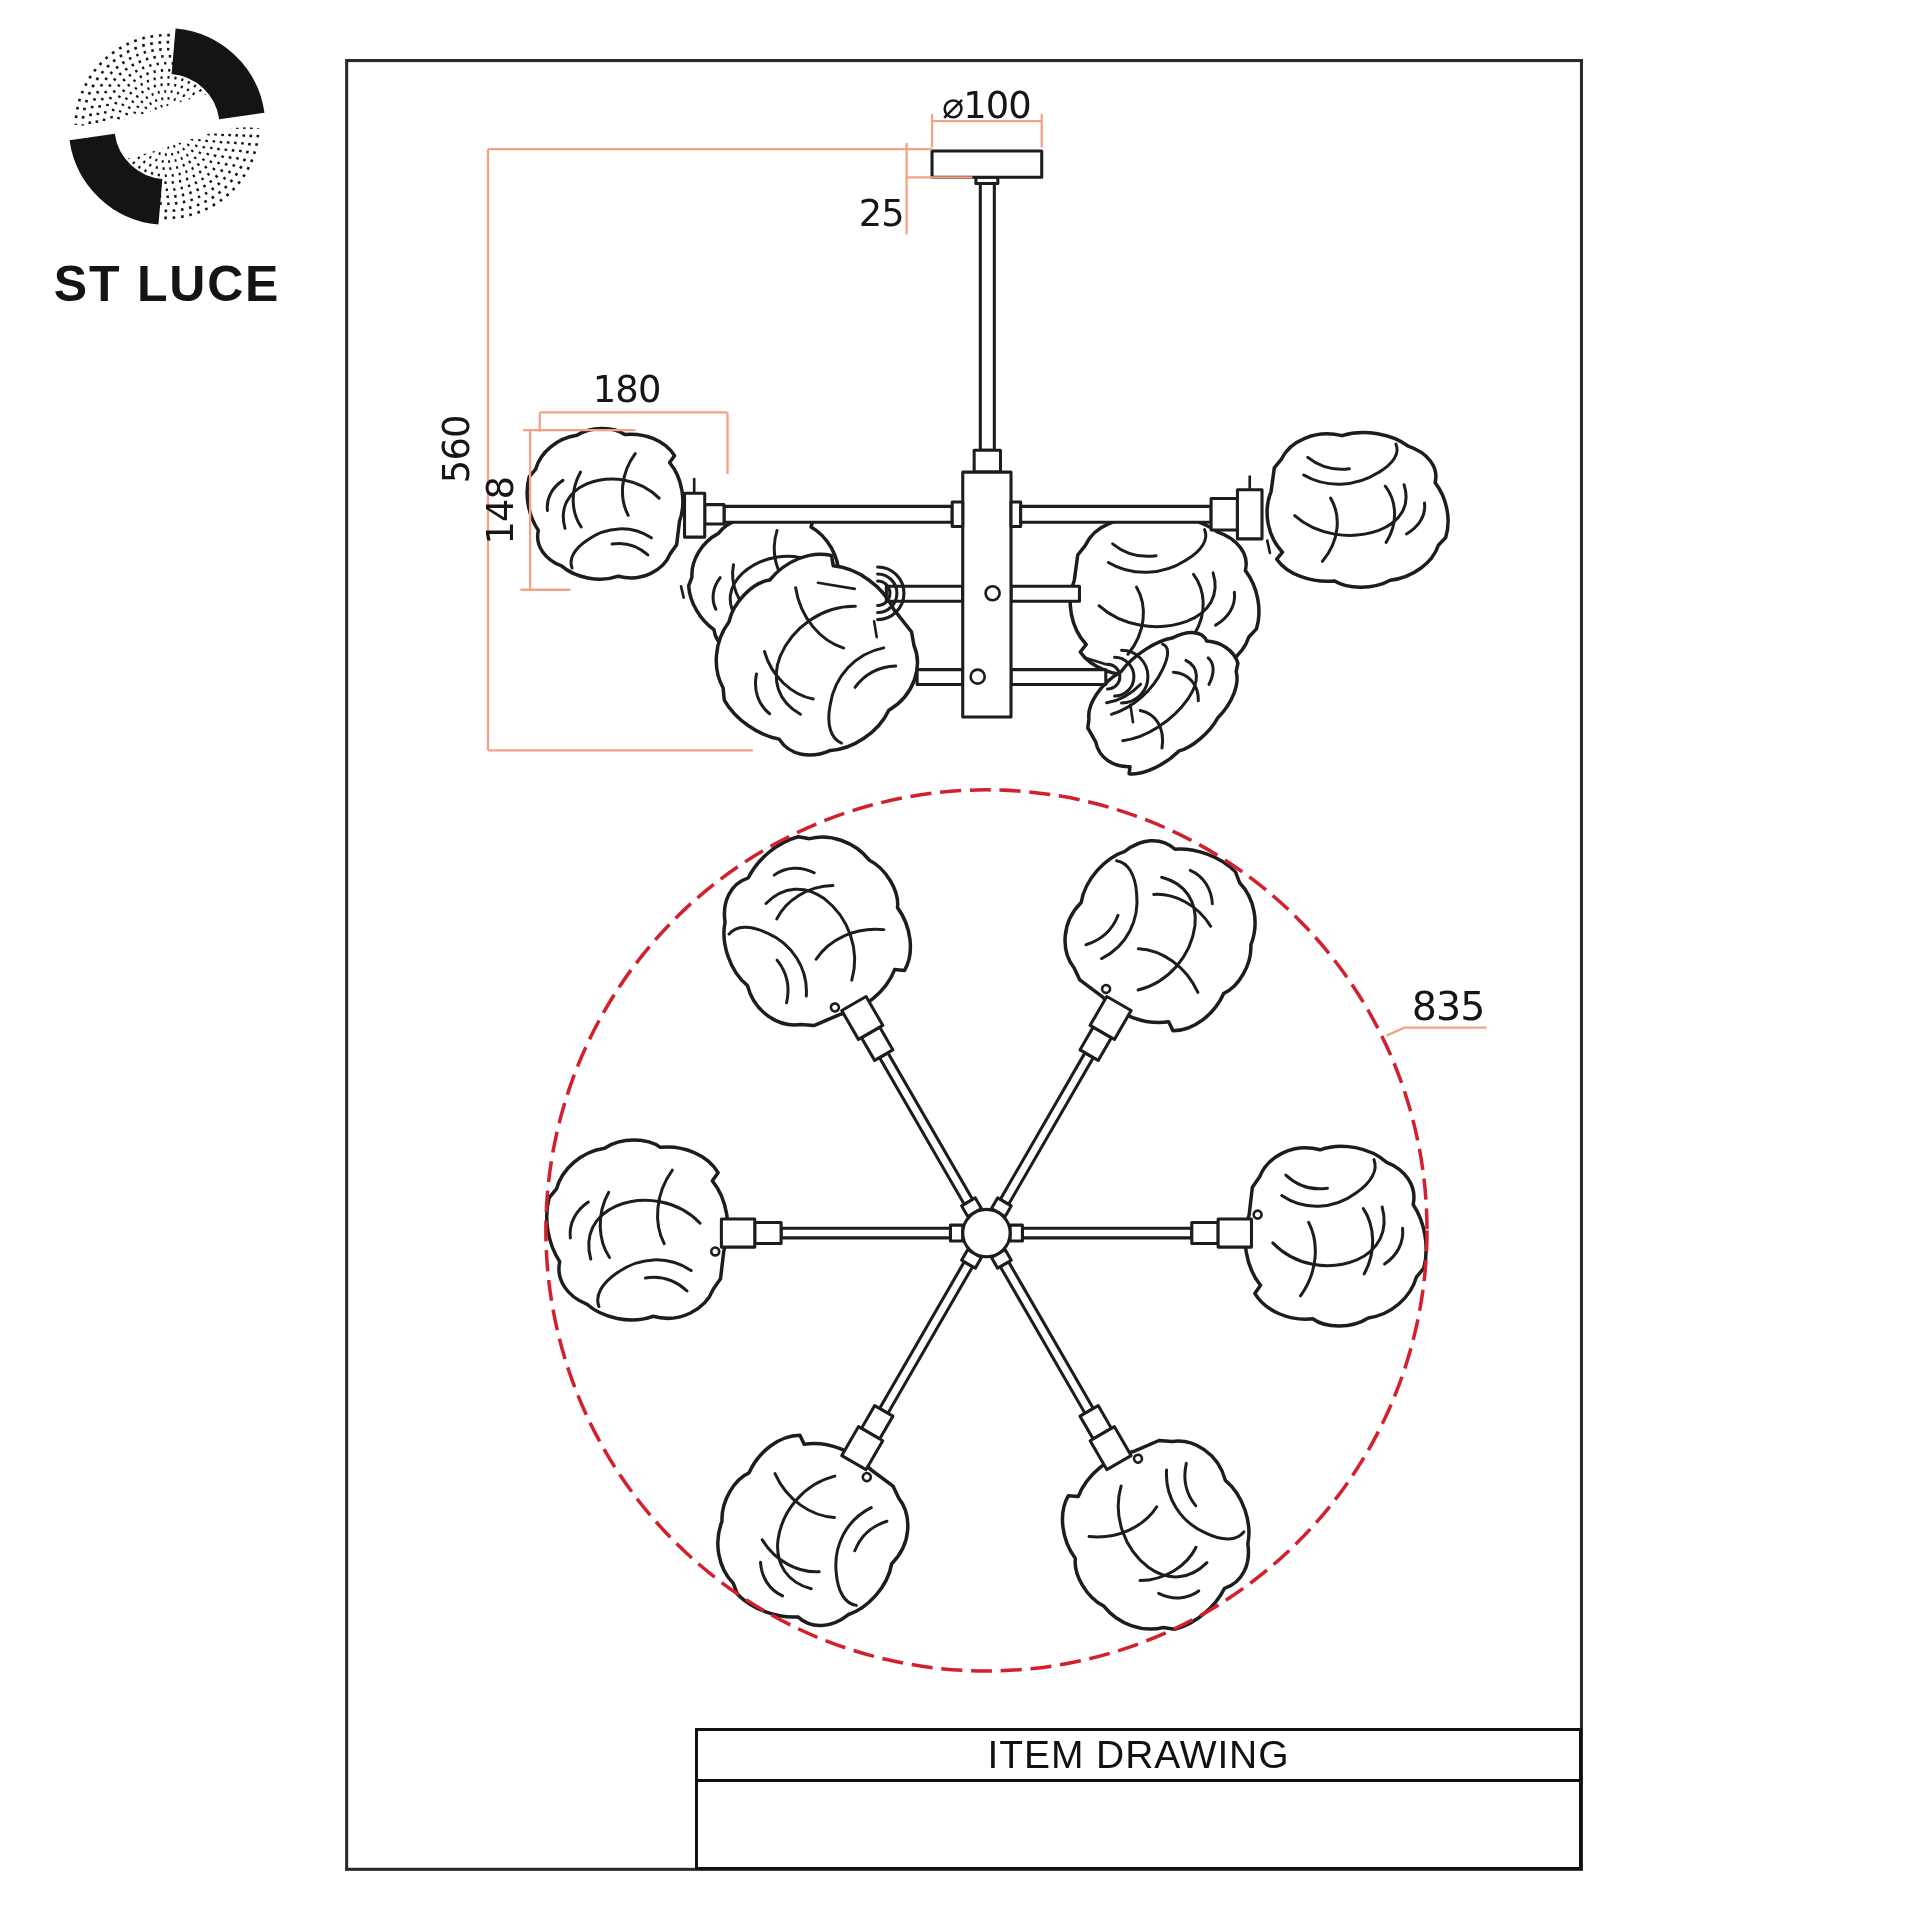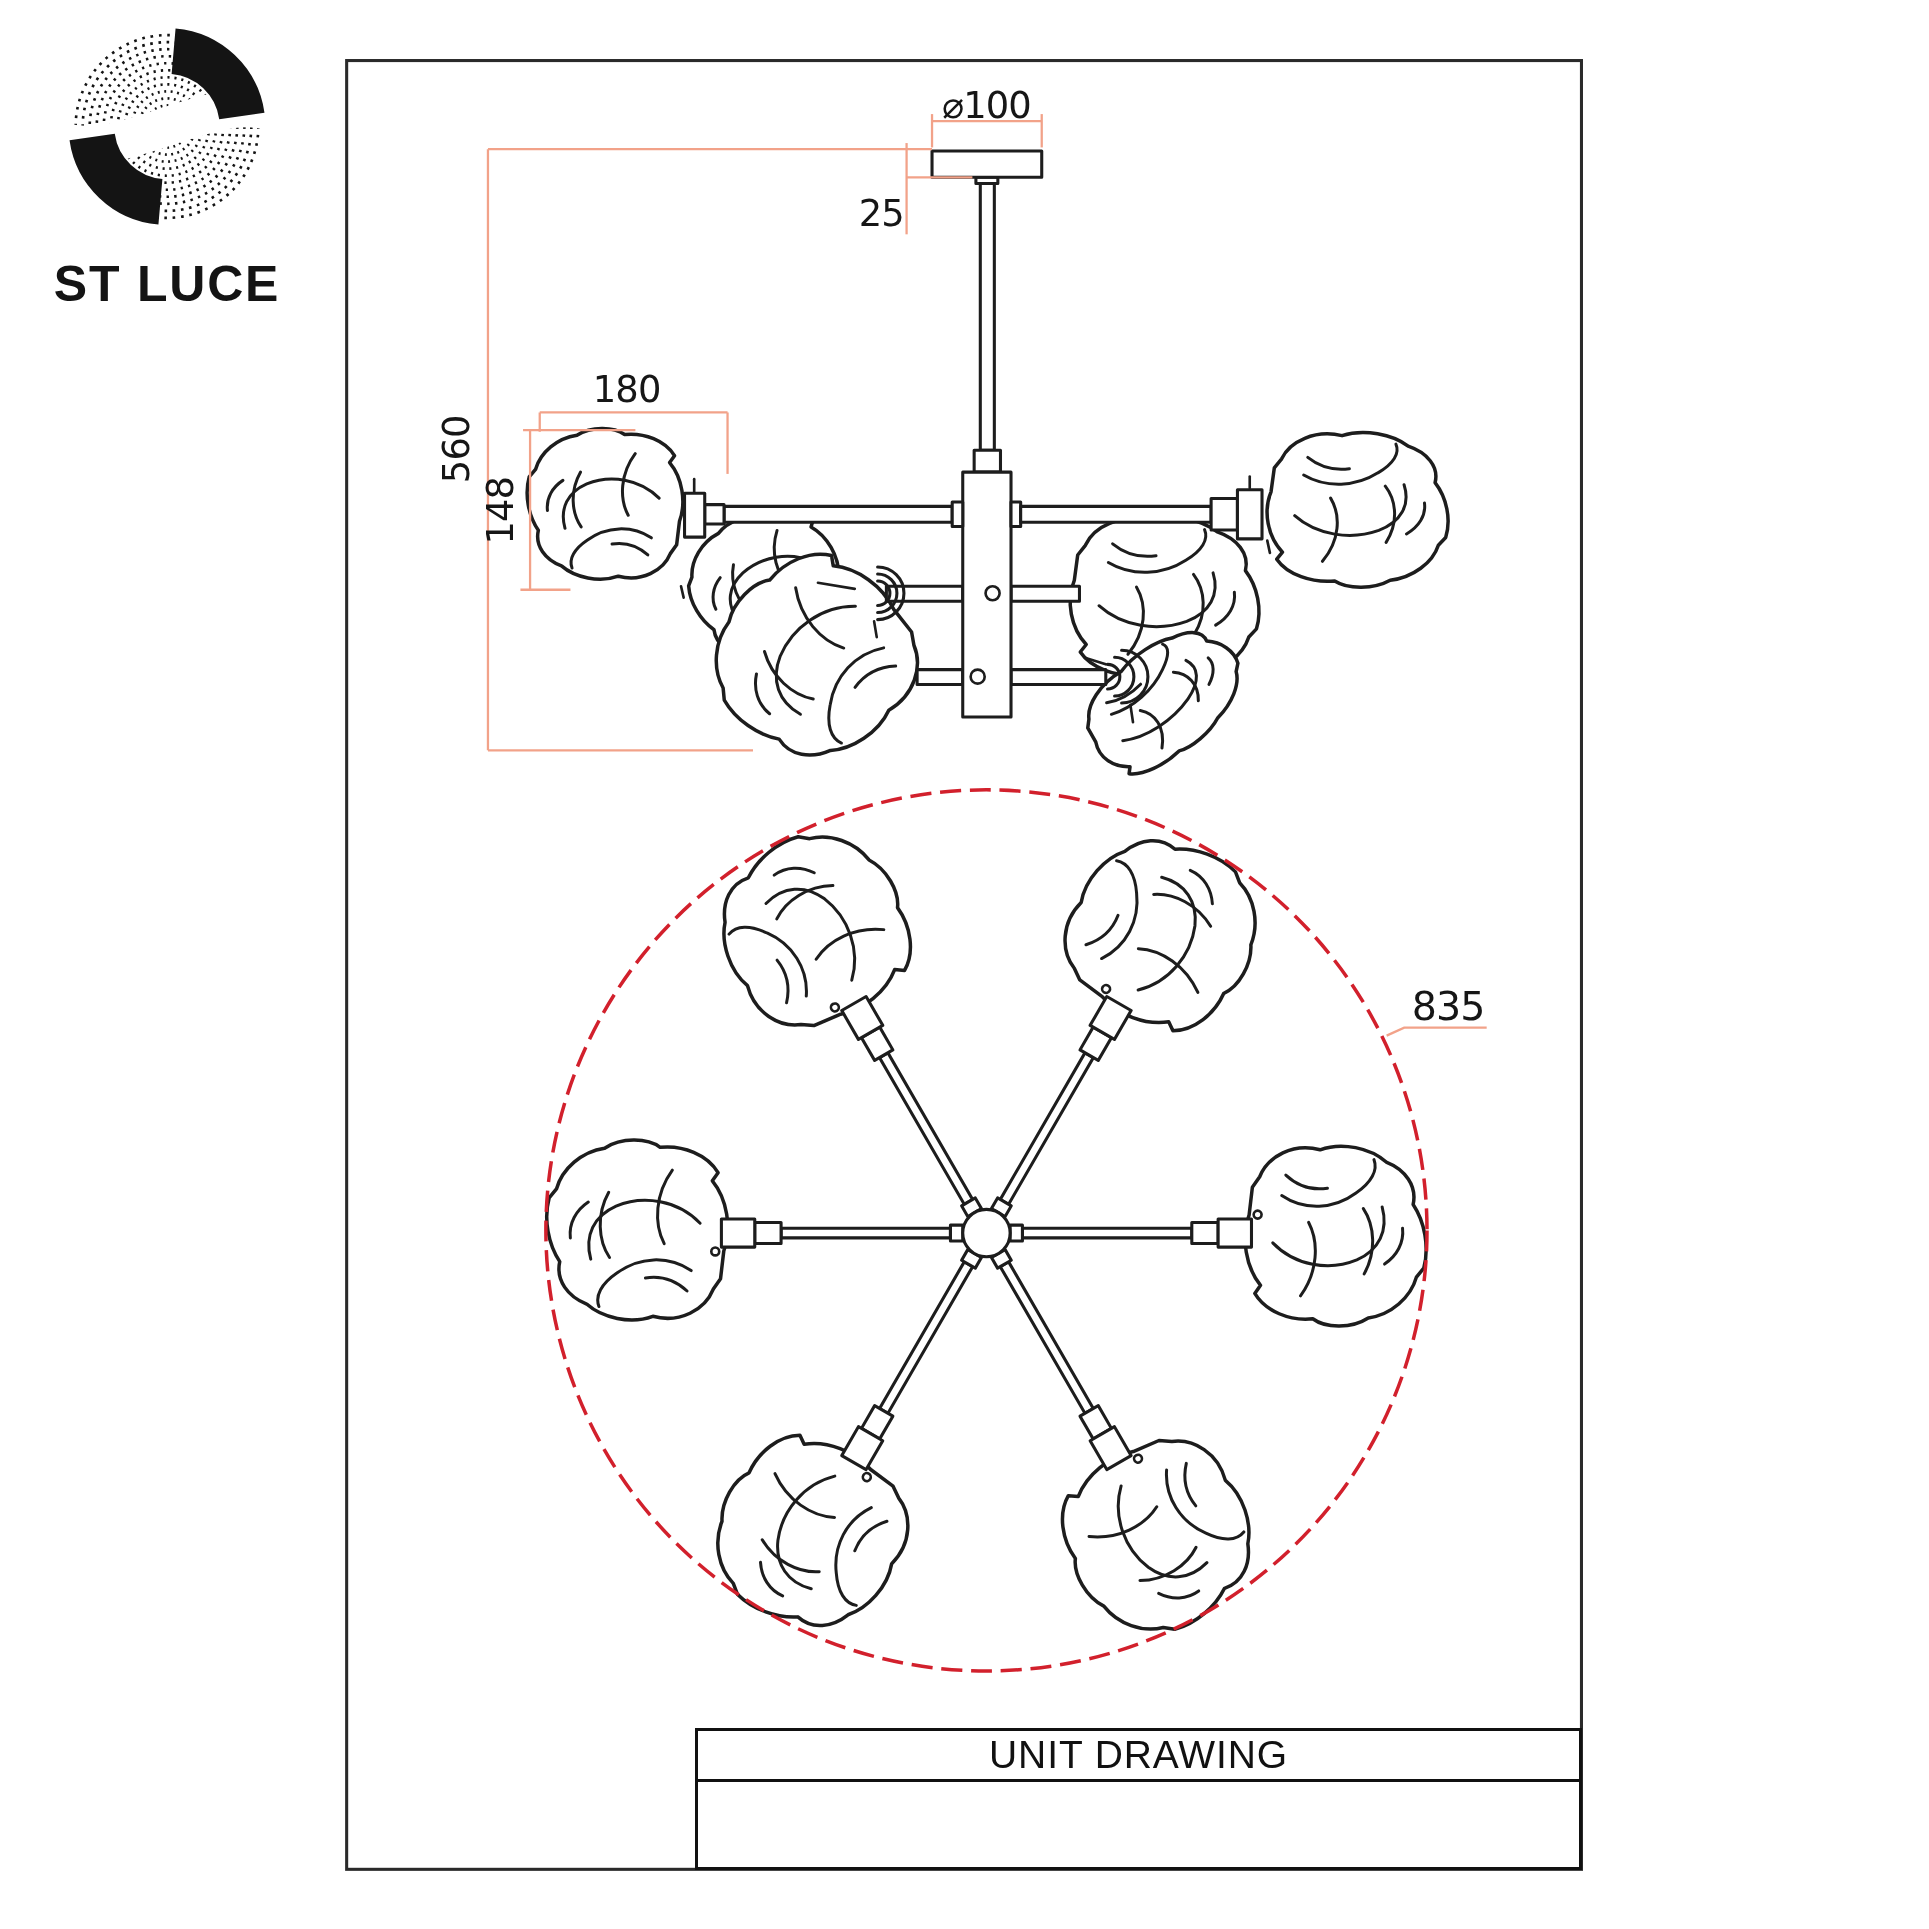--- a/index.html
+++ b/index.html
@@ -198,17 +198,17 @@
       <text class="dimtext" x="1124" y="135" text-anchor="middle">⌀100</text>
       <text class="dimtext" x="1030" y="258" text-anchor="end">25</text>
       <text class="dimtext" transform="translate(534,512) rotate(-90)" text-anchor="middle">560</text>
       <text class="dimtext" transform="translate(584,582) rotate(-90)" text-anchor="middle">148</text>
       <text class="dimtext" x="714" y="458" text-anchor="middle">180</text>
       <text class="dimtext big" x="1650" y="1162" text-anchor="middle">835</text>
     </g>
   </svg>
 
   <div class="titleblock">
-    <div class="tb-header">UNIT DRAWING</div>
+    <div class="tb-header">ITEM DRAWING</div>
   </div>
 
 </div>
 
 
 </body></html>

